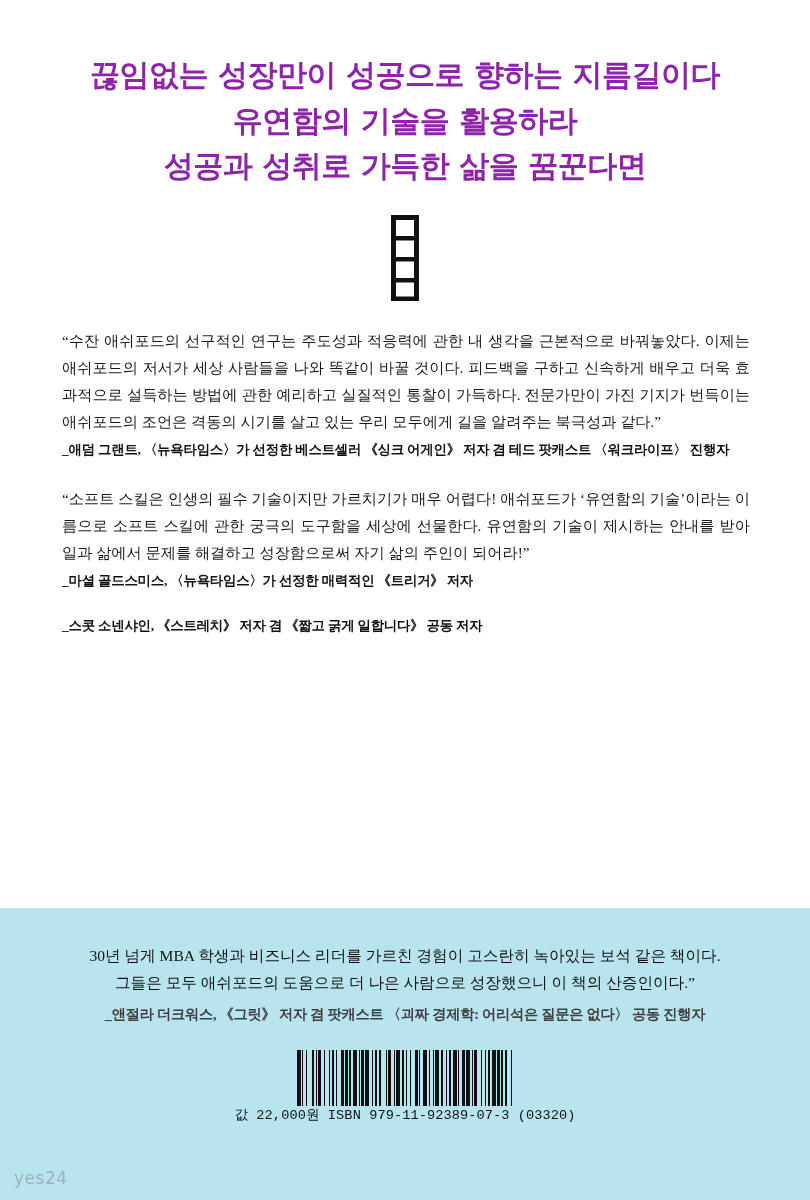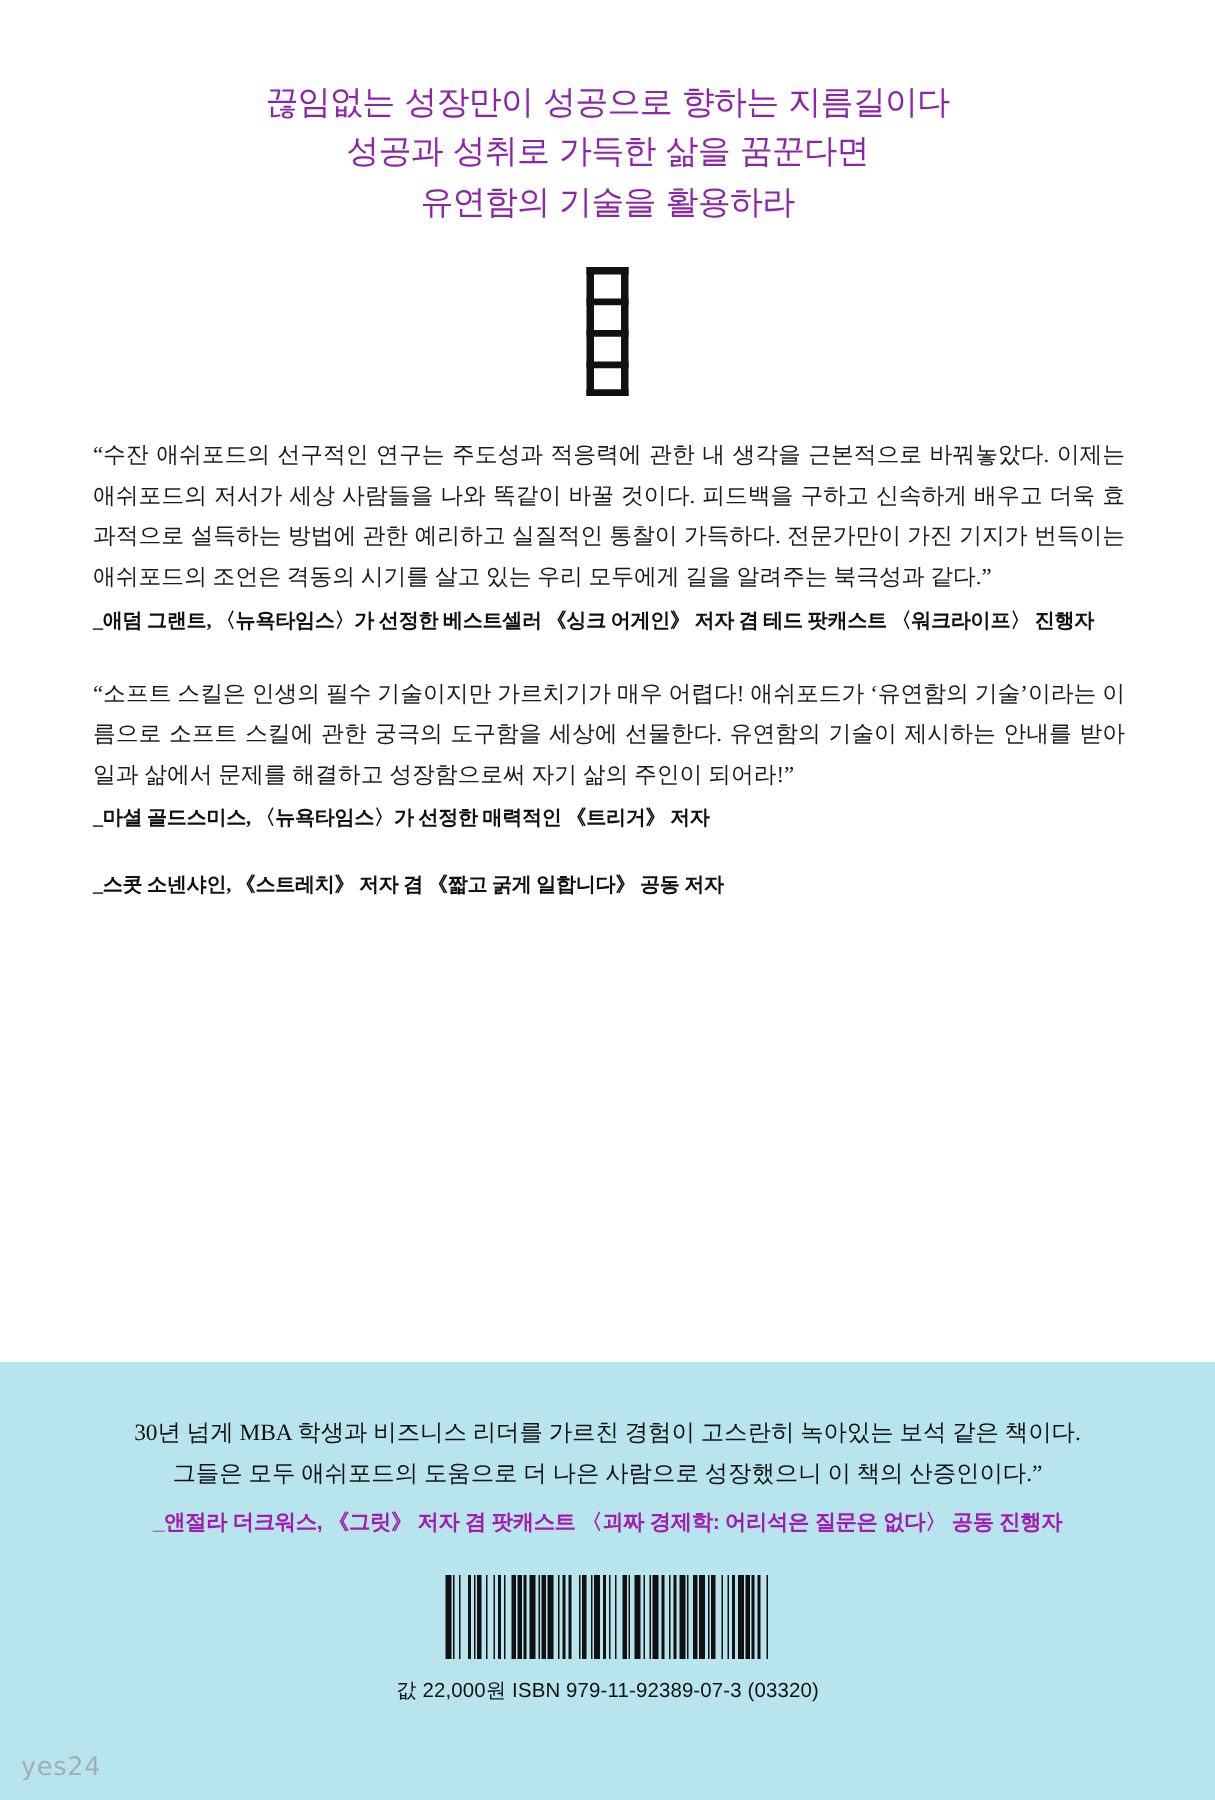--- a/index.html
+++ b/index.html
@@ -24,22 +24,22 @@
   }
 
   
   .headline {
     padding: 52px 40px 0 40px;
     text-align: center;
     color: #7b1fa2;
   }
   .headline .line {
     font-family: "DejaVu Sans", sans-serif;
-    font-weight: normal;
-    font-size: 22px;
+    font-weight: bold;
+    font-size: 30px;
     letter-spacing: -0.5px;
     line-height: 1.52;
     color: #8e24aa;
   }
 
   
   .ladder-wrap {
     margin-top: 26px;
     display: flex;
     justify-content: center;
@@ -89,24 +89,24 @@
     margin: 34px 44px 0 44px;
     text-align: center;
     font-family: "Liberation Serif", serif;
     font-size: 15.6px;
     line-height: 1.74;
     color: #111111;
   }
   .panel-attr {
     margin: 9px 40px 0 40px;
     text-align: right;
-    font-family: Liberation Sans, sans-serif;
+    font-family: Liberation Serif, serif;
     font-size: 14.2px;
     font-weight: bold;
-    color: #a21caf;
+    color: #404040;
     letter-spacing: -0.2px;
   }
 
   
   .barcode-row {
     width: 100%;
     margin-top: 26px;
     display: flex;
     justify-content: center;
   }
@@ -117,22 +117,21 @@
     gap: 0;
   }
   .barcode span {
     display: block;
     background: #111;
     height: 100%;
   }
   .isbn {
     width: 100%;
     text-align: center;
-    margin-top: 12px;
-    font-family: Liberation Sans, sans-serif;
+    font-family: Liberation Mono, monospace;
     font-size: 13.6px;
     color: #111;
     letter-spacing: 0.1px;
   }
 
   
   .watermark {
     position: absolute;
     left: 14px;
     bottom: 12px;
@@ -143,22 +142,22 @@
     letter-spacing: 0.5px;
   }
 </style>
 </head>
 <body>
 
 <div class="page">
 
   <div class="headline">
     <div class="line">끊임없는 성장만이 성공으로 향하는 지름길이다</div>
+    <div class="line">유연함의 기술을 활용하라</div>
     <div class="line">성공과 성취로 가득한 삶을 꿈꾼다면</div>
-    <div class="line">유연함의 기술을 활용하라</div>
   </div>
 
   <div class="ladder-wrap">
     <svg width="54" height="86" viewBox="0 0 54 86">
       <rect x="13" y="0" width="5" height="86" fill="#111111"></rect>
       <rect x="36" y="0" width="5" height="86" fill="#111111"></rect>
       <rect x="13" y="0" width="28" height="5" fill="#111111"></rect>
       <rect x="13" y="21" width="28" height="4.5" fill="#111111"></rect>
       <rect x="13" y="42" width="28" height="4.5" fill="#111111"></rect>
       <rect x="13" y="63" width="28" height="4.5" fill="#111111"></rect>

